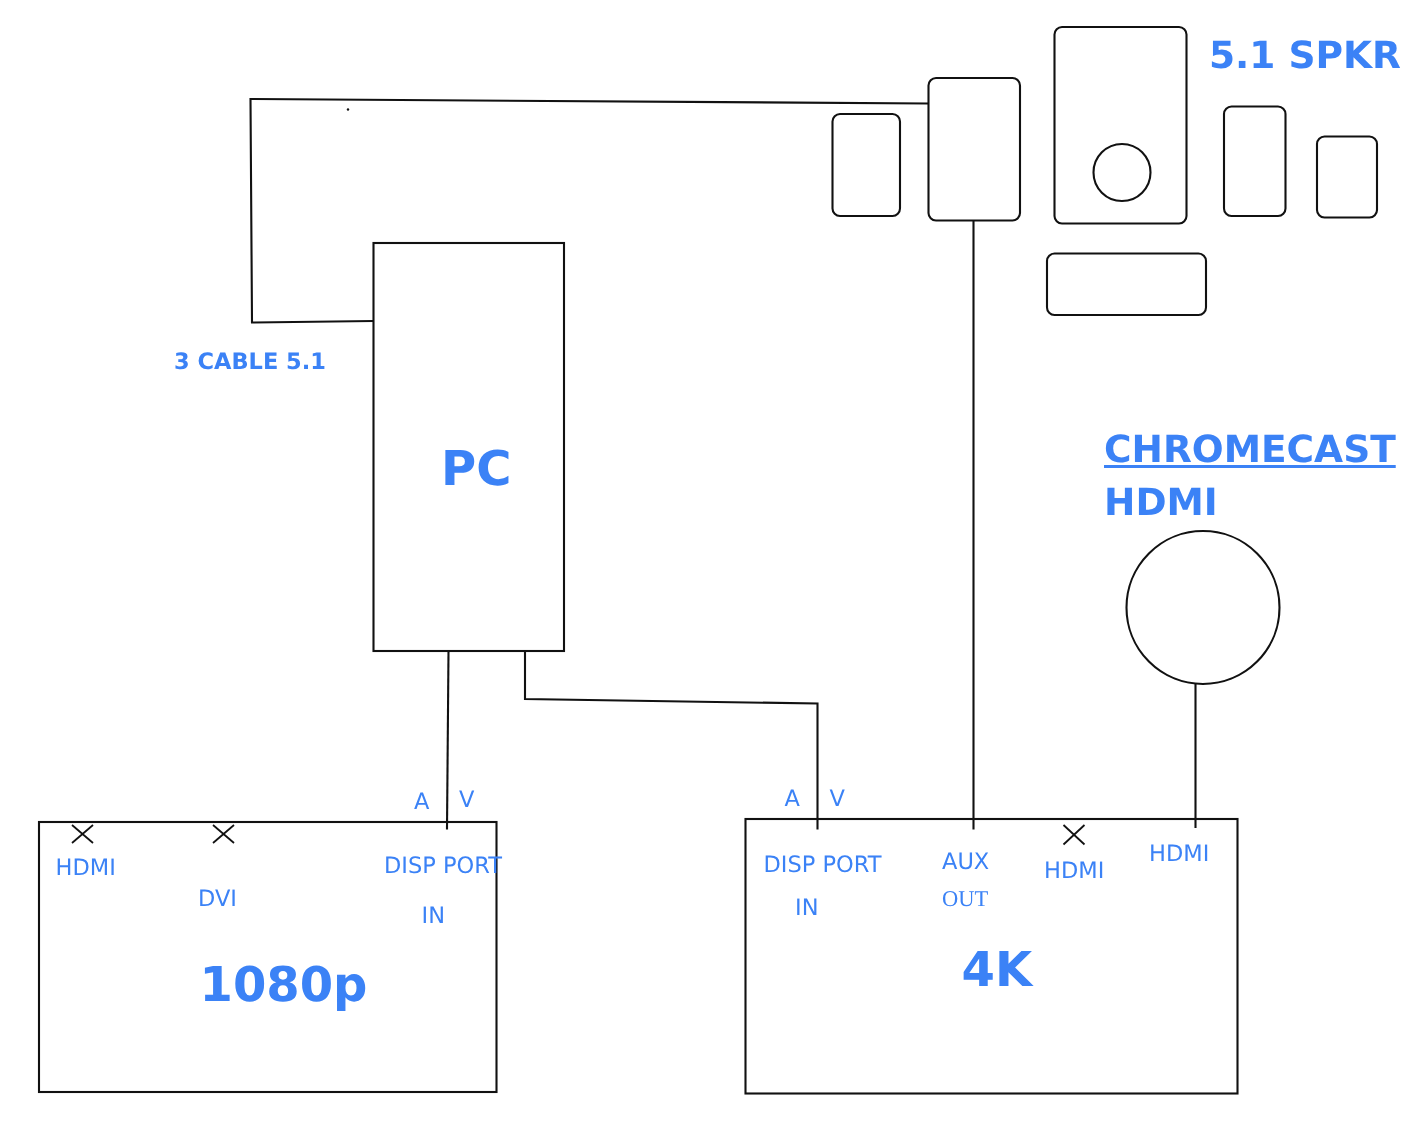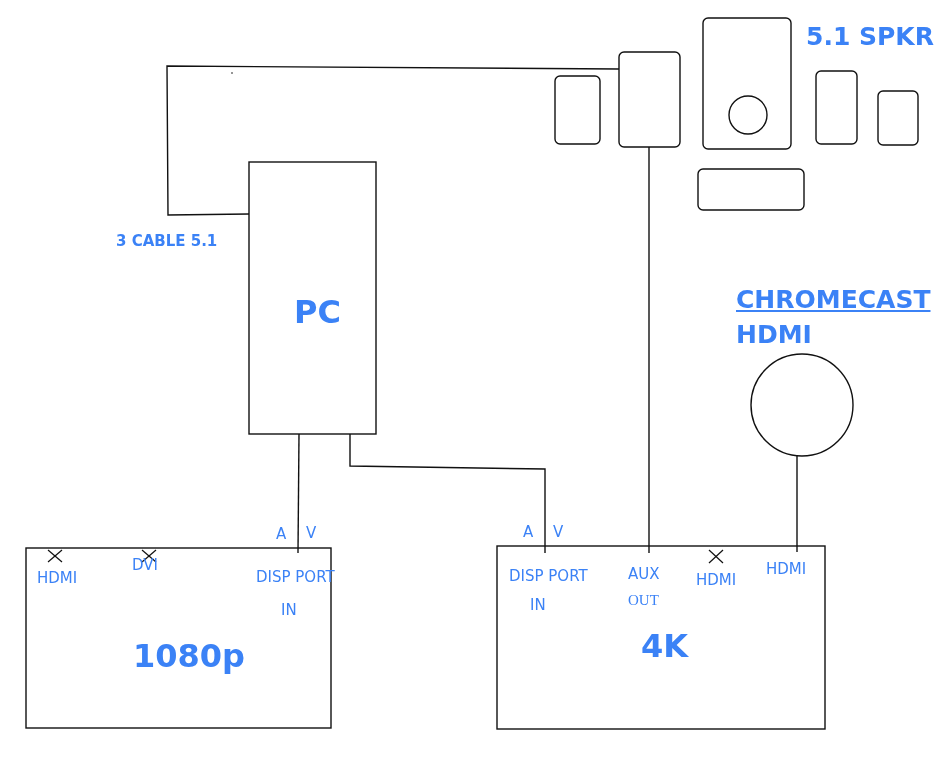--- a/index.html
+++ b/index.html
@@ -62,21 +62,21 @@
 
 <div class="t xl" style="left:806px; top:24px;">5.1 SPKR</div>
 <div class="t sm" style="left:116px; top:234px;font-weight:bold;">3 CABLE 5.1</div>
 <div class="t lg" style="left:294px; top:296px;">PC</div>
 <div class="t xl" style="left:736px; top:287px;text-decoration:underline;">CHROMECAST</div>
 <div class="t xl" style="left:736px; top:322px;">HDMI</div>
 
 <div class="t md" style="left:276px; top:527px;">A</div>
 <div class="t md" style="left:306px; top:526px;">V</div>
 <div class="t md" style="left:37px; top:571px;">HDMI</div>
-<div class="t md" style="left:132px; top:558px;">DVI</div>
+<div class="t md" style="left:132px; top:592px;">DVI</div>
 <div class="t md" style="left:256px; top:570px;">DISP PORT</div>
 <div class="t md" style="left:281px; top:603px;">IN</div>
 <div class="t lg" style="left:133px; top:640px;text-align:right;">1080p</div>
 
 <div class="t md" style="left:523px; top:525px;">A</div>
 <div class="t md" style="left:553px; top:525px;">V</div>
 <div class="t md" style="left:509px; top:569px;">DISP PORT</div>
 <div class="t md" style="left:530px; top:598px;">IN</div>
 <div class="t md" style="left:628px; top:567px;">AUX</div>
 <div class="t md" style="left:628px; top:593px;font-family:Liberation Serif, serif;">OUT</div>

